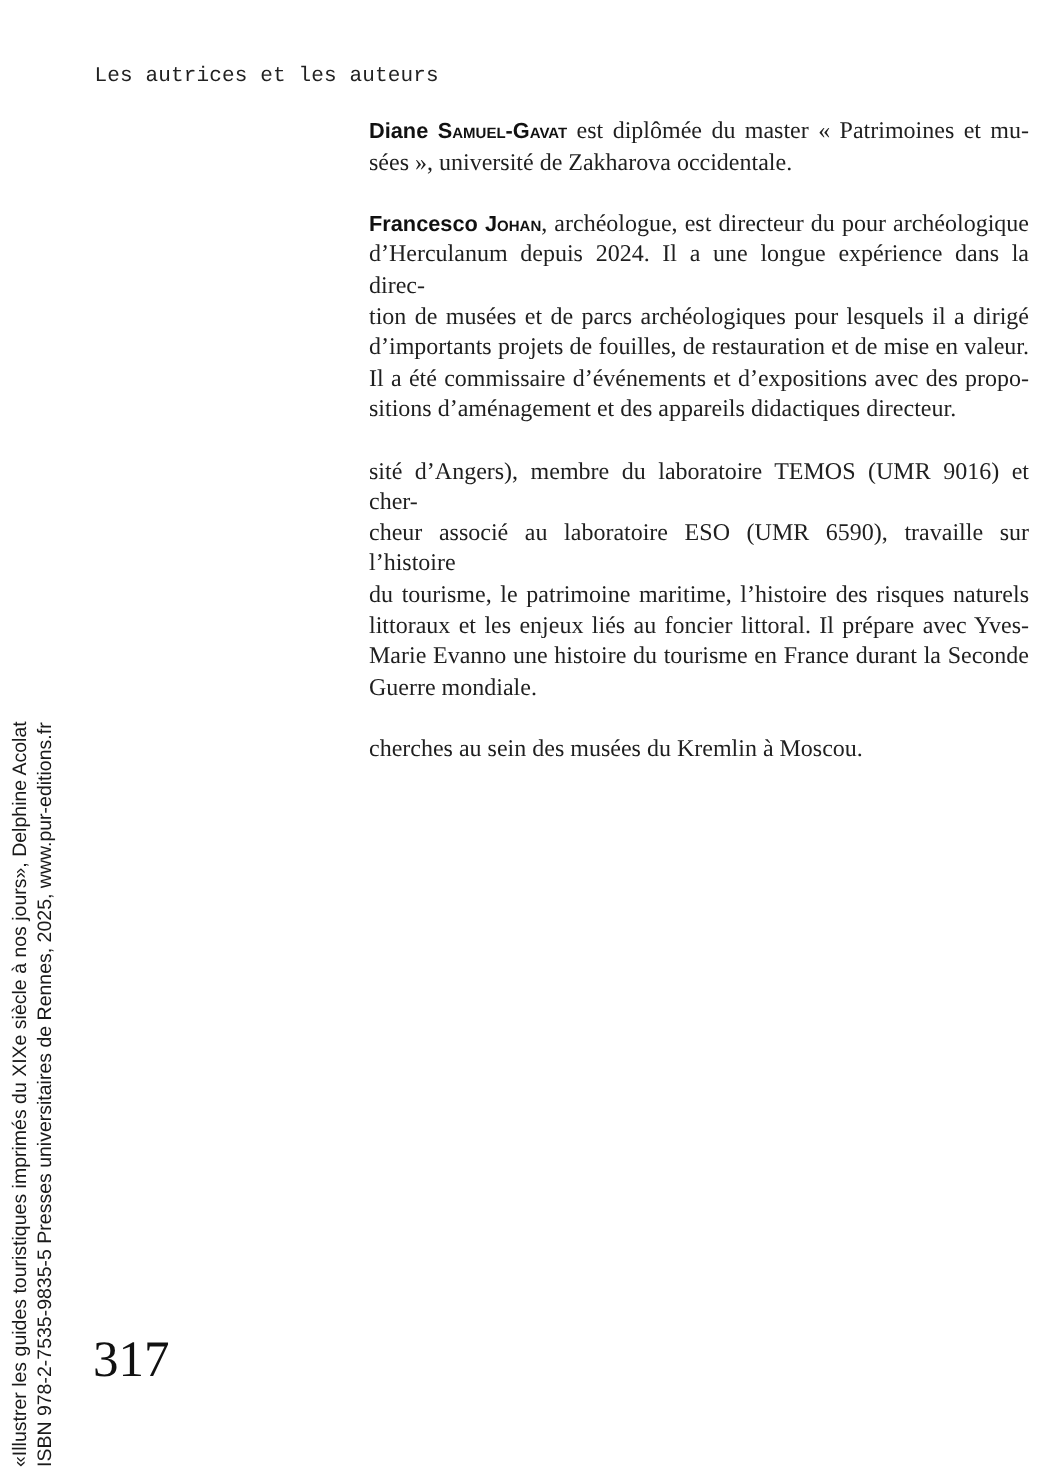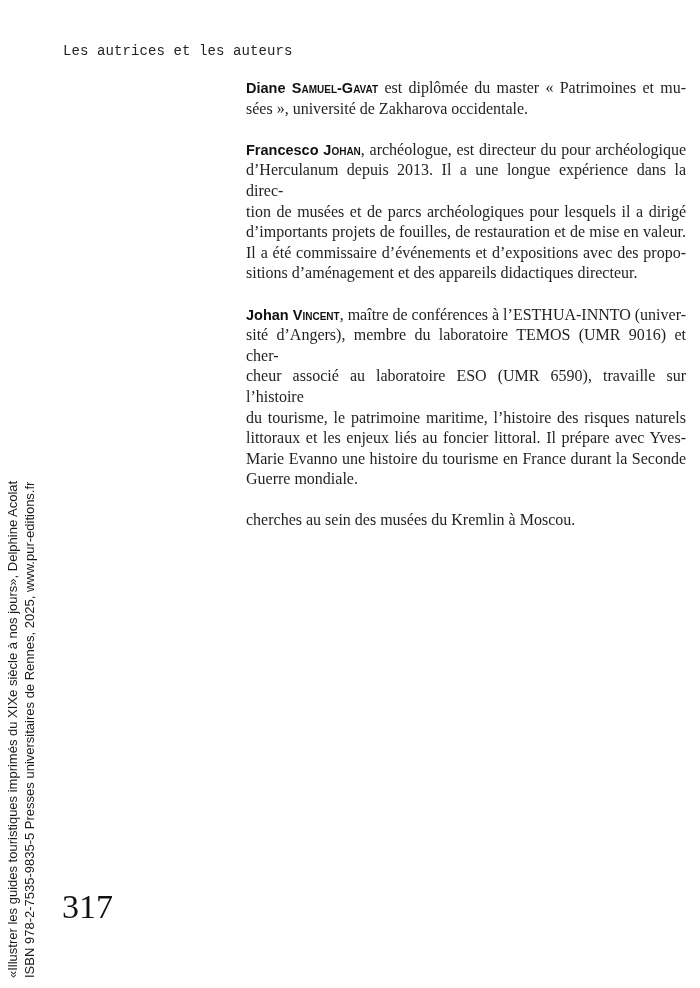--- a/index.html
+++ b/index.html
@@ -39,29 +39,28 @@
 
 <div class="content">
 
   <p class="bio">
     <span class="line"><span class="name"><span>Diane</span> <span class="surname">Samuel-Gavat</span></span><span> est diplômée du master « Patrimoines et mu-</span></span>
     <span class="line last">sées », université de Zakharova occidentale.</span>
   </p>
 
   <p class="bio">
     <span class="line"><span class="name"><span>Francesco</span> <span class="surname">Johan</span></span><span>, archéologue, est directeur du pour archéologique</span></span>
-    <span class="line">d’Herculanum depuis 2013. Il a une longue expérience dans la direc-</span>
+    <span class="line">d’Herculanum depuis 2024. Il a une longue expérience dans la direc-</span>
     <span class="line">tion de musées et de parcs archéologiques pour lesquels il a dirigé</span>
     <span class="line">d’importants projets de fouilles, de restauration et de mise en valeur.</span>
     <span class="line">Il a été commissaire d’événements et d’expositions avec des propo-</span>
     <span class="line last">sitions d’aménagement et des appareils didactiques directeur.</span>
   </p>
 
   <p class="bio">
-    <span class="line"><span class="name"><span>Johan</span> <span class="surname">Vincent</span></span><span>, maître de conférences à l’ESTHUA-INNTO (univer-</span></span>
     <span class="line">sité d’Angers), membre du laboratoire TEMOS (UMR 9016) et cher-</span>
     <span class="line">cheur associé au laboratoire ESO (UMR 6590), travaille sur l’histoire</span>
     <span class="line">du tourisme, le patrimoine maritime, l’histoire des risques naturels</span>
     <span class="line">littoraux et les enjeux liés au foncier littoral. Il prépare avec Yves-</span>
     <span class="line">Marie Evanno une histoire du tourisme en France durant la Seconde</span>
     <span class="line last">Guerre mondiale.</span>
   </p>
 
   <p class="bio">
     <span class="line last">cherches au sein des musées du Kremlin à Moscou.</span>

